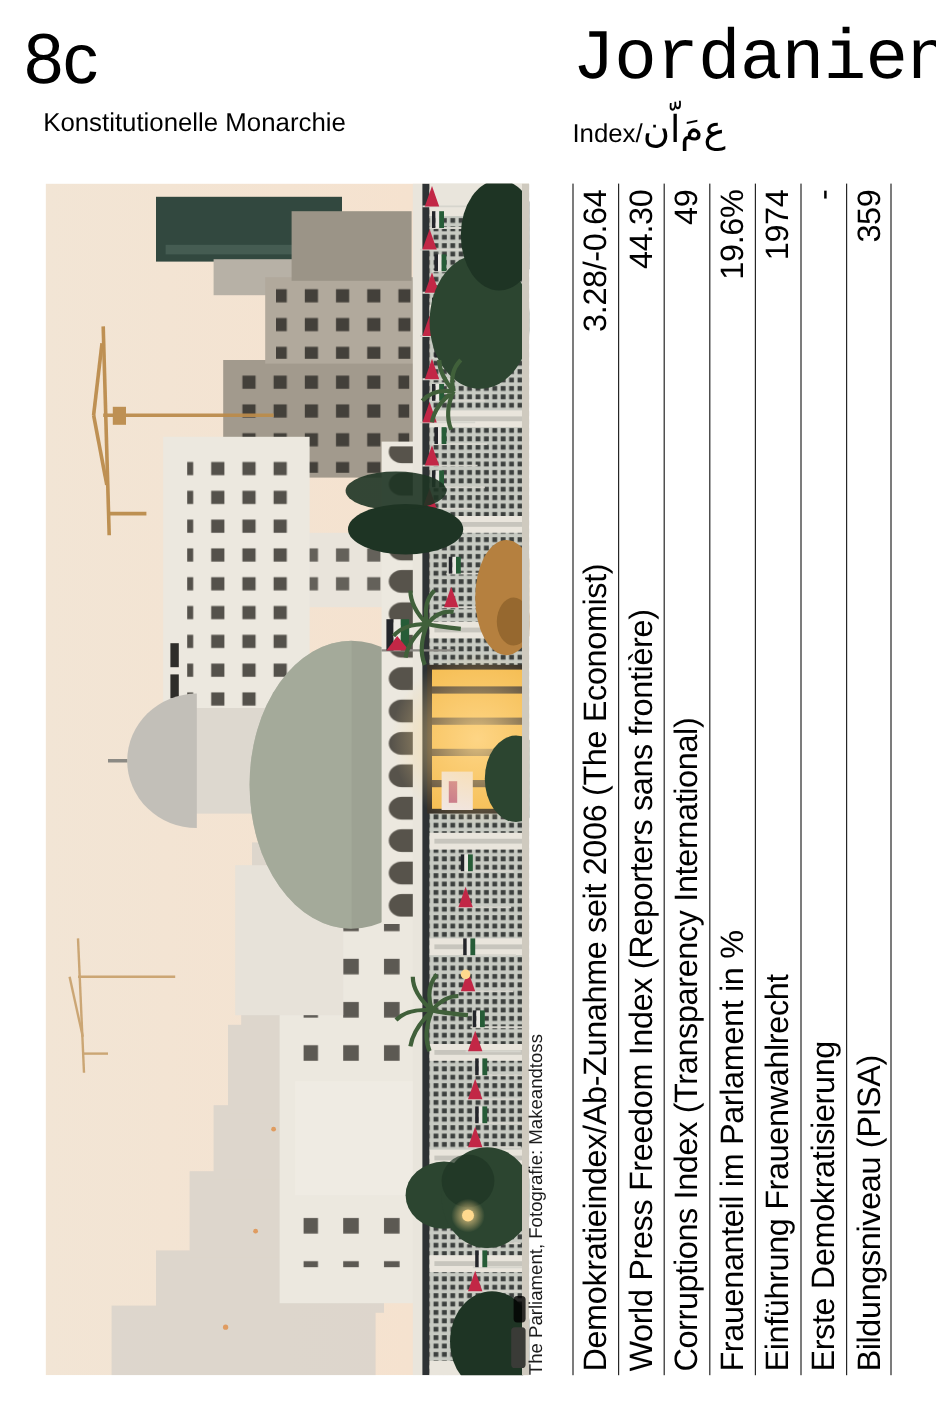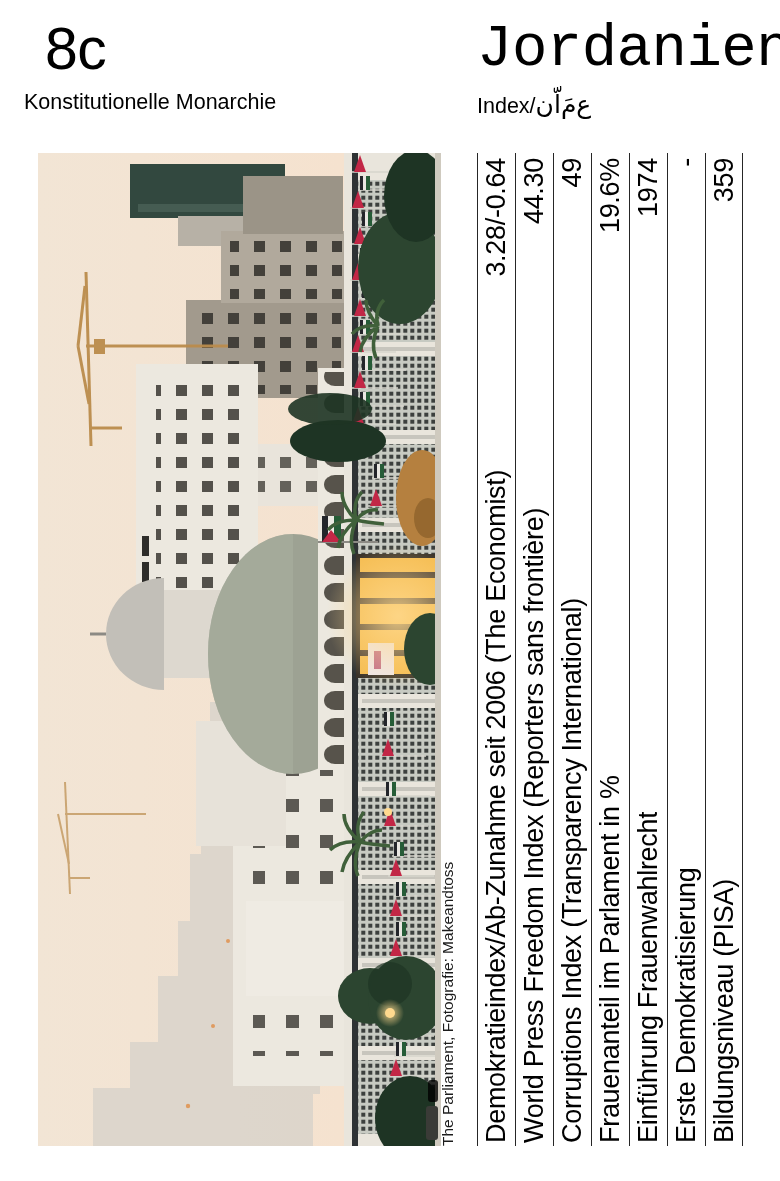--- a/index.html
+++ b/index.html
@@ -1,26 +1,26 @@
 <!DOCTYPE html>
 <html style="--sky: #f2e5d5; --skyhaze: #f6e1cd; --skyline: #d8d3cb; --white1: #ece8df; --white2: #ddd8cf; --concrete: #a29a8d; --windark: #43403a; --dome: #9da293; --dome2: #c2bfb8; --wall: #c7cac2; --walldot: #3c403e; --pilaster: #e9e5dc; --rail: #2e3234; --tree: #2c4530; --tree2: #1e3424; --palm: #40603a; --autumn: #b5803f; --flagred: #c22746; --flaggreen: #265c37; --flagdark: #23252a; --crane: #bb8c4c; --glow: #f5bd52; --glass: #32483f;"><head>
 <meta charset="utf-8">
 <style>
   html,body{margin:0;padding:0;background:#ffffff;}
   body{width:780px;height:1181px;position:relative;overflow:hidden;
        font-family:"Liberation Sans","DejaVu Sans",sans-serif;color:#000;}
 
   
   .hdr-big{position:absolute;top:20px;font-size:59px;line-height:1;letter-spacing:-0.5px;font-weight:400;}
-  #code{left:45px;}
+  #code{left:20px;}
   #country{left:477px;font-family:Liberation Mono, monospace;}
   .hdr-sub{position:absolute;top:90px;font-size:21.5px;line-height:1.2;font-weight:400;}
-  #subtitle{left:24px;}
+  #subtitle{left:36px;}
   #capital{left:477px;}
-  .ar{unicode-bidi:bidi-override;direction:ltr;font-size:25px;font-family:"DejaVu Sans",sans-serif;}
+  .ar{unicode-bidi:bidi-override;direction:ltr;font-size:31px;font-family:"DejaVu Sans",sans-serif;}
 
   
   .rot-frame{position:absolute;overflow:visible;}
   .rot{position:absolute;top:0;left:0;transform-origin:0 0;}
 
   
   #photo-frame{left:38px;top:153px;width:403px;height:993px;}
   #photo-frame .rot{width:993px;height:403px;transform:translateY(993px) rotate(-90deg);}
 
   

